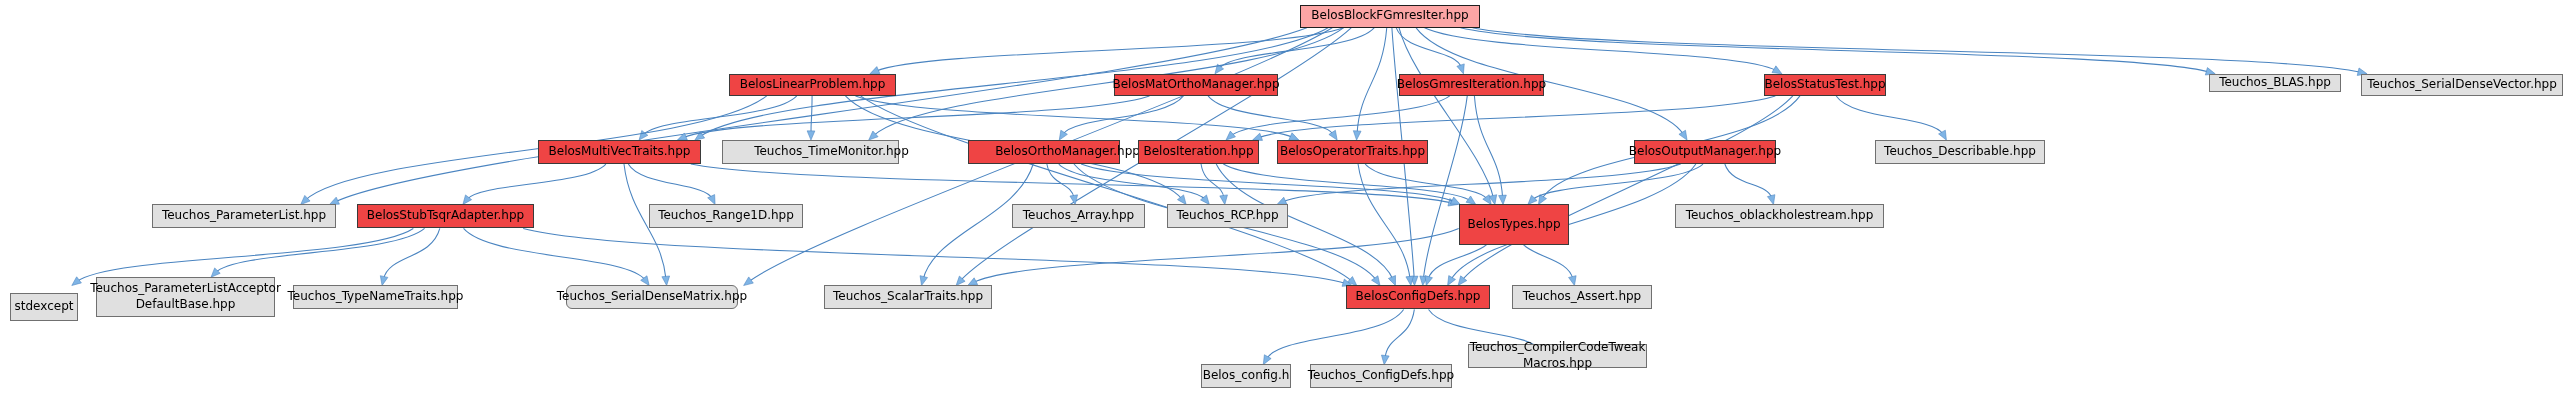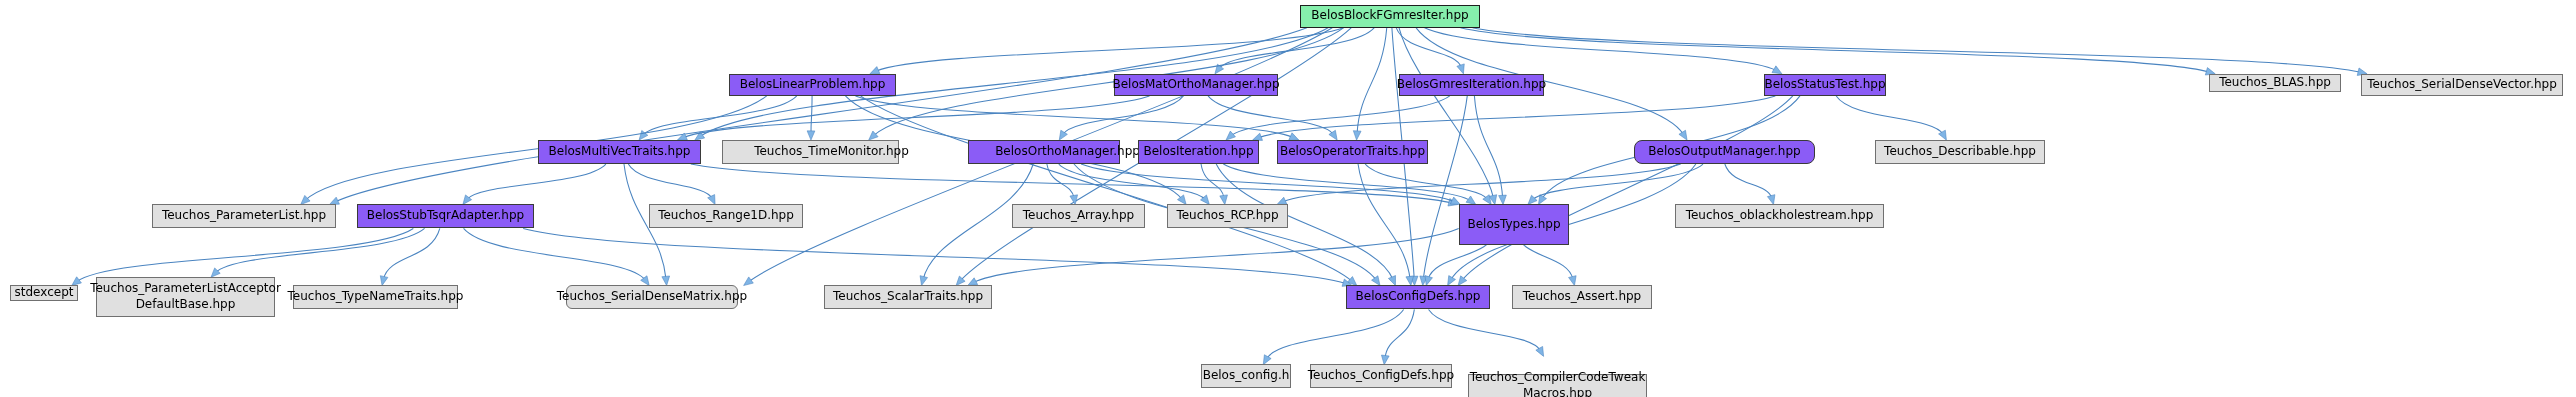--- a/index.html
+++ b/index.html
@@ -10,28 +10,28 @@
     background:#ffffff;
     overflow:hidden;
   }
   .graph svg{position:absolute;left:0;top:0;z-index:1;}
   .node{
     position:absolute;z-index:2;
     display:flex;flex-direction:column;align-items:center;justify-content:center;
     text-align:center;
     font-size:12px;line-height:1.3;
     color:#000000;
-    background:#8b5cf6;
+    background:#ef4444;
     border:0.9px solid #3a3a3a;
     box-sizing:border-box;
     white-space:nowrap;
     cursor:pointer;
   }
   .node.truncated{background:#e0e0e0;border-color:#707070;}
-  .node.root{background:#86efac;border:1.8px solid #1f1f1f;}
+  .node.root{background:#fca5a5;border:1.8px solid #1f1f1f;}
   .edge-path{fill:none;stroke:#4a84c0;stroke-width:1.15px;}
   .edge-arrow{fill:#7fb4e5;stroke:#4a84c0;stroke-width:0.6px;}
 </style>
 </head>
 <body>
 
 <div class="graph">
   <svg width="2576" height="398" viewBox="0 0 2799 432">
       <path d="M 1459.8 30 C 1384.5 57.5, 1008 52.5, 951.6613413727882 77.19024880077009" class="edge-path"></path>
       <polygon points="945.25,80 956.0949098235211,79.83287453905879 952.7232083844452,72.13926489171291" class="edge-arrow"></polygon>
@@ -184,21 +184,21 @@
     </div>
     <div class="node" title="BelosOrthoManager.hpp" style="left: 968px; top: 140px; width: 152px; height: 24px; padding-left: 47px;">
       <span>BelosOrthoManager.hpp</span>
     </div>
     <div class="node" title="BelosIteration.hpp" style="left: 1138px; top: 140px; width: 121px; height: 24px;">
       <span>BelosIteration.hpp</span>
     </div>
     <div class="node" title="BelosOperatorTraits.hpp" style="left: 1277px; top: 140px; width: 151px; height: 24px;">
       <span>BelosOperatorTraits.hpp</span>
     </div>
-    <div class="node" title="BelosOutputManager.hpp" style="left: 1634px; top: 140px; width: 181px; height: 24px; border-radius: 8px;">
+    <div class="node" title="BelosOutputManager.hpp" style="left: 1634px; top: 140px; width: 142px; height: 24px;">
       <span>BelosOutputManager.hpp</span>
     </div>
     <div class="node truncated" title="Teuchos_Describable.hpp" style="left: 1875px; top: 140px; width: 170px; height: 24px;">
       <span>Teuchos_Describable.hpp</span>
     </div>
     <div class="node truncated" title="Teuchos_ParameterList.hpp" style="left: 152px; top: 204px; width: 184px; height: 24px;">
       <span>Teuchos_ParameterList.hpp</span>
     </div>
     <div class="node" title="BelosStubTsqrAdapter.hpp" style="left: 357px; top: 204px; width: 177px; height: 24px;">
       <span>BelosStubTsqrAdapter.hpp</span>
@@ -211,21 +211,21 @@
     </div>
     <div class="node truncated" title="Teuchos_RCP.hpp" style="left: 1167px; top: 204px; width: 121px; height: 24px;">
       <span>Teuchos_RCP.hpp</span>
     </div>
     <div class="node" title="BelosTypes.hpp" style="left: 1451px; top: 204px; width: 110px; height: 41px; margin-left: 8px;">
       <span>BelosTypes.hpp</span>
     </div>
     <div class="node truncated" title="Teuchos_oblackholestream.hpp" style="left: 1675px; top: 204px; width: 209px; height: 24px;">
       <span>Teuchos_oblackholestream.hpp</span>
     </div>
-    <div class="node truncated" title="stdexcept" style="left: 10px; top: 285px; width: 68px; height: 16px;">
+    <div class="node truncated" title="stdexcept" style="left: 10px; top: 293px; width: 68px; height: 28px;">
       <span>stdexcept</span>
     </div>
     <div class="node truncated" title="Teuchos_ParameterListAcceptorDefaultBase.hpp" style="left: 96px; top: 277px; width: 179px; height: 40px;">
       <span>Teuchos_ParameterListAcceptor</span>
       <span>DefaultBase.hpp</span>
     </div>
     <div class="node truncated" title="Teuchos_TypeNameTraits.hpp" style="left: 293px; top: 285px; width: 165px; height: 24px;">
       <span>Teuchos_TypeNameTraits.hpp</span>
     </div>
     <div class="node truncated" title="Teuchos_SerialDenseMatrix.hpp" style="left: 566px; top: 285px; width: 172px; height: 24px; border-radius: 6px;">
@@ -239,18 +239,18 @@
     </div>
     <div class="node truncated" title="Teuchos_Assert.hpp" style="left: 1512px; top: 285px; width: 140px; height: 24px;">
       <span>Teuchos_Assert.hpp</span>
     </div>
     <div class="node truncated" title="Belos_config.h" style="left: 1201px; top: 364px; width: 90px; height: 24px;">
       <span>Belos_config.h</span>
     </div>
     <div class="node truncated" title="Teuchos_ConfigDefs.hpp" style="left: 1310px; top: 364px; width: 142px; height: 24px;">
       <span>Teuchos_ConfigDefs.hpp</span>
     </div>
-    <div class="node truncated" title="Teuchos_CompilerCodeTweakMacros.hpp" style="left: 1468px; top: 374px; width: 179px; height: 24px; text-align: right;">
+    <div class="node truncated" title="Teuchos_CompilerCodeTweakMacros.hpp" style="left: 1468px; top: 344px; width: 179px; height: 24px; text-align: right;">
       <span>Teuchos_CompilerCodeTweak</span>
       <span>Macros.hpp</span>
     </div>
   </div>
 
 
 </body></html>

